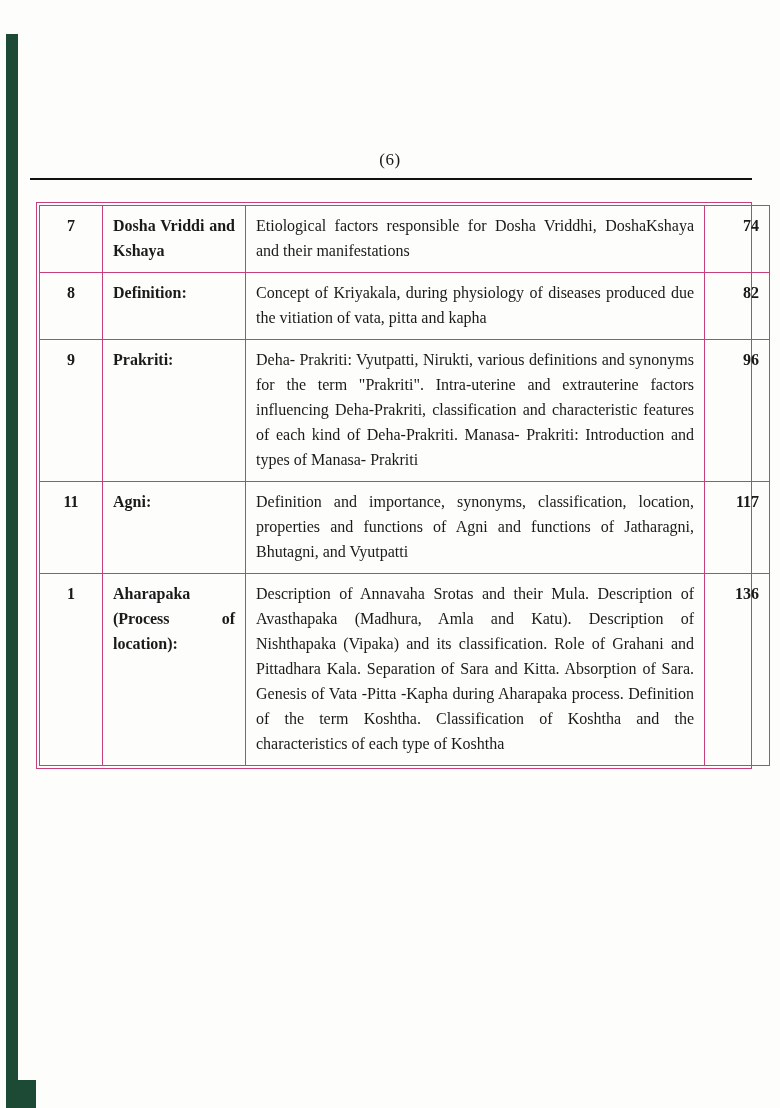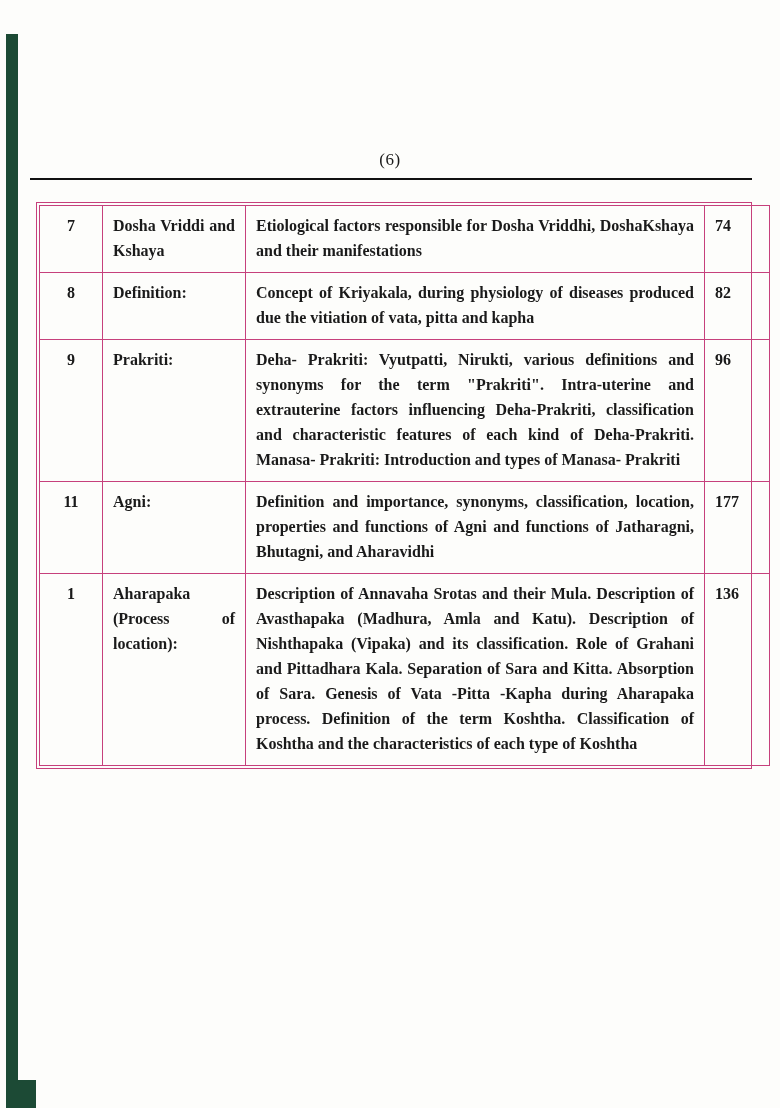--- a/index.html
+++ b/index.html
@@ -78,25 +78,24 @@
   }
   td.col-topic {
     width: 122px;
     font-weight: bold;
     text-align: justify;
     margin-left: 13px;
   }
   td.col-desc {
     width: 438px;
     text-align: justify;
-    font-weight: bold;
   }
   td.col-page {
     width: 44px;
-    text-align: left;
+    text-align: right;
     font-weight: bold;
   }
 </style>
 </head>
 <body>
 
 <div class="binding-strip"></div>
 <div class="binding-corner"></div>
 
 <div class="page-inner">
@@ -122,22 +121,22 @@
         </tr>
         <tr>
           <td class="col-num">9</td>
           <td class="col-topic">Prakriti:</td>
           <td class="col-desc">Deha- Prakriti: Vyutpatti, Nirukti, various definitions and synonyms for the term "Prakriti". Intra-uterine and extrauterine factors influencing Deha-Prakriti, classification and characteristic features of each kind of Deha-Prakriti. Manasa- Prakriti: Introduction and types of Manasa- Prakriti</td>
           <td class="col-page">96</td>
         </tr>
         <tr>
           <td class="col-num">11</td>
           <td class="col-topic">Agni:</td>
-          <td class="col-desc">Definition and importance, synonyms, classification, location, properties and functions of Agni and functions of Jatharagni, Bhutagni, and Aharavidhi</td>
-          <td class="col-page">177</td>
+          <td class="col-desc">Definition and importance, synonyms, classification, location, properties and functions of Agni and functions of Jatharagni, Bhutagni, and Vyutpatti</td>
+          <td class="col-page">117</td>
         </tr>
         <tr>
           <td class="col-num">1</td>
           <td class="col-topic">Aharapaka (Process of location):</td>
           <td class="col-desc">Description of Annavaha Srotas and their Mula. Description of Avasthapaka (Madhura, Amla and Katu). Description of Nishthapaka (Vipaka) and its classification. Role of Grahani and Pittadhara Kala. Separation of Sara and Kitta. Absorption of Sara. Genesis of Vata -Pitta -Kapha during Aharapaka process. Definition of the term Koshtha. Classification of Koshtha and the characteristics of each type of Koshtha</td>
           <td class="col-page">136</td>
         </tr>
       </tbody>
     </table>
   </div>

